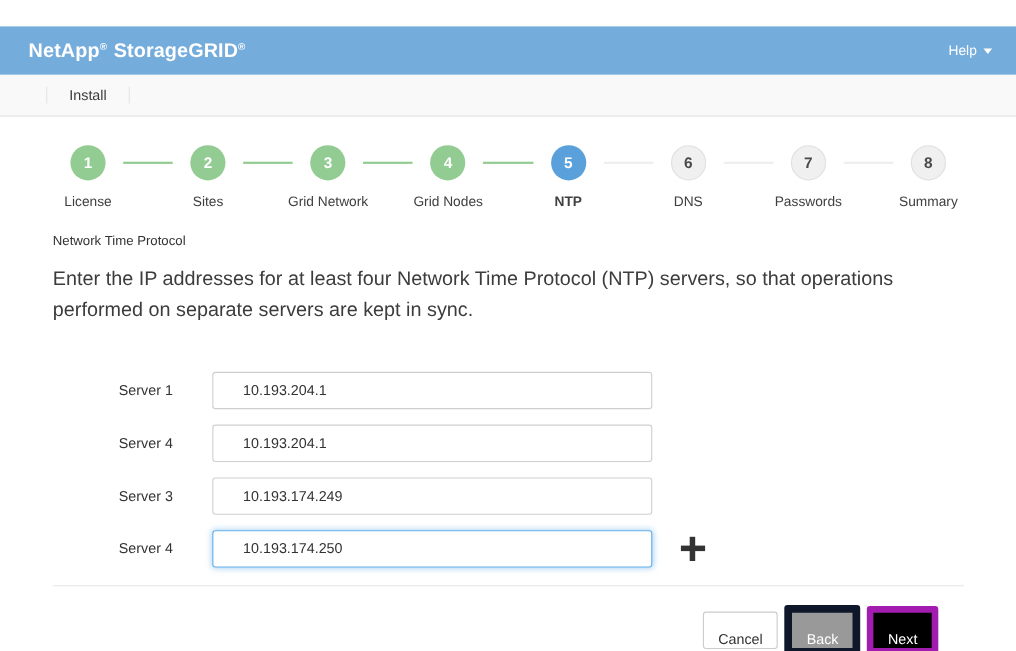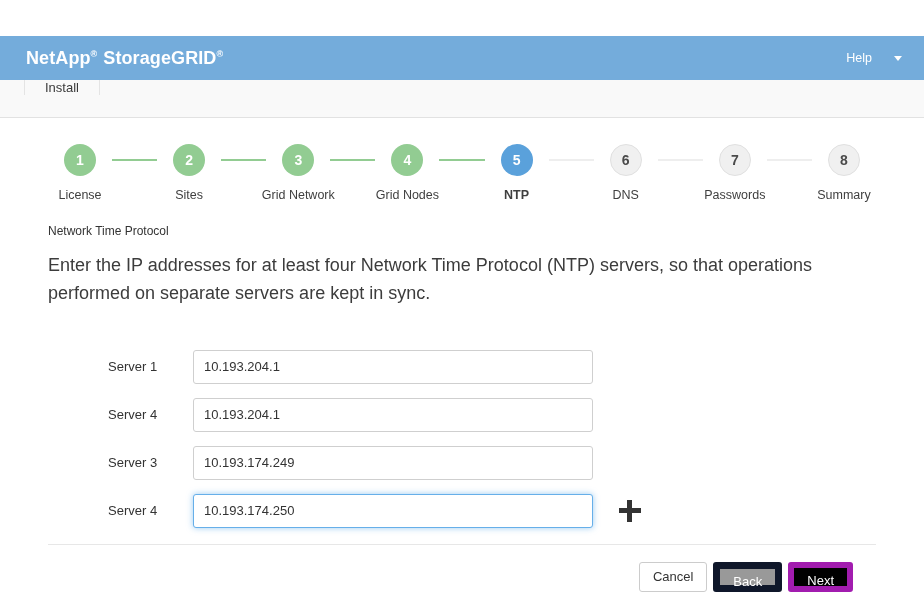--- a/index.html
+++ b/index.html
@@ -12,21 +12,21 @@
     background: #ffffff;
     font-family: "Liberation Sans", sans-serif;
     color: #333333;
     overflow: hidden;
   }
 
   
   .app {
     position: absolute;
     left: 0;
-    top: 36px;
+    top: 24px;
     width: 924px;
     height: 556px;
     background: #ffffff;
   }
 
   
   .header {
     height: 44px;
     background: #74ACDB;
     display: flex;
@@ -46,40 +46,40 @@
     font-size: 9px;
     vertical-align: super;
     font-weight: bold;
   }
   .brand .sep { display: inline-block; width: 6px; }
   .help-menu {
     color: #ffffff;
     font-size: 12.5px;
     display: flex;
     align-items: center;
-    gap: 22px;
+    gap: 6px;
     cursor: pointer;
     white-space: nowrap;
   }
   .caret-down {
     width: 0; height: 0;
     border-left: 4.5px solid transparent;
     border-right: 4.5px solid transparent;
     border-top: 5px solid #ffffff;
     display: inline-block;
   }
 
   
   .tabstrip {
     height: 38px;
     background: #f9f9f9;
     border-bottom: 1px solid #e2e2e2;
     display: flex;
-    align-items: flex-start;
-    padding-left: 24px;
+    align-items: center;
+    padding-left: 42px;
     box-sizing: border-box;
   }
   .tab {
     display: flex;
     align-items: center;
     padding: 0 20px;
     font-size: 13px;
     color: #3a3a3a;
     border-left: 1px solid #e4e4e4;
     border-right: 1px solid #e4e4e4;
@@ -166,21 +166,21 @@
     font-size: 13px;
     color: #333333;
     white-space: nowrap;
   }
   .form-input {
     width: 400px;
     height: 34px;
     box-sizing: border-box;
     border: 1px solid #cfcfcf;
     border-radius: 3px;
-    padding: 0 10px;
+    padding: 0 27px;
     font-size: 13px;
     font-family: "Liberation Sans", sans-serif;
     color: #333333;
     background: #ffffff;
     outline: none;
   }
   .form-input.focused {
     border-color: #66AFE9;
     box-shadow: 0 0 6px rgba(102,175,233,0.65);
   }
@@ -209,21 +209,21 @@
     justify-content: flex-end;
     align-items: center;
     gap: 6px;
     padding: 17px 71px 0 0;
     box-sizing: border-box;
   }
   .btn {
     font-family: "Liberation Sans", sans-serif;
     font-size: 13px;
     height: 30px;
-    padding: 5px 13px;
+    padding: 16px 13px;
     border-radius: 3px;
     cursor: pointer;
     box-sizing: border-box;
     white-space: nowrap;
   }
   .btn-cancel { background: #ffffff; color: #333333; border: 1px solid #cccccc; }
   .btn-back   { background: #999999; color: #ffffff; border: 7px solid #0f172a; }
   .btn-next   { background: #000000; color: #ffffff; border: 6px solid #a21caf; }
 </style>
 </head>

